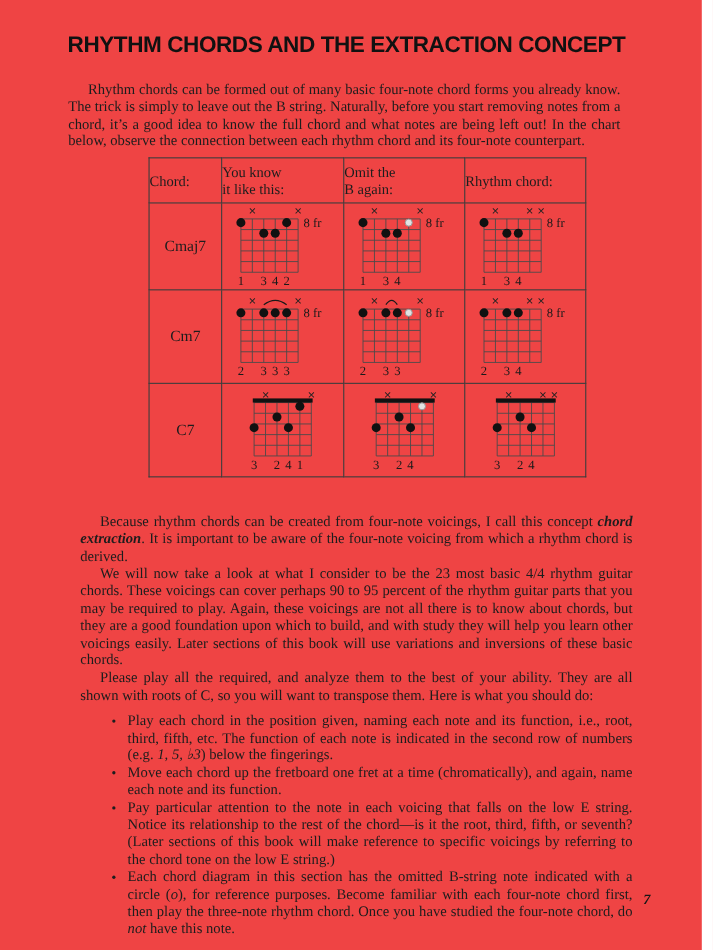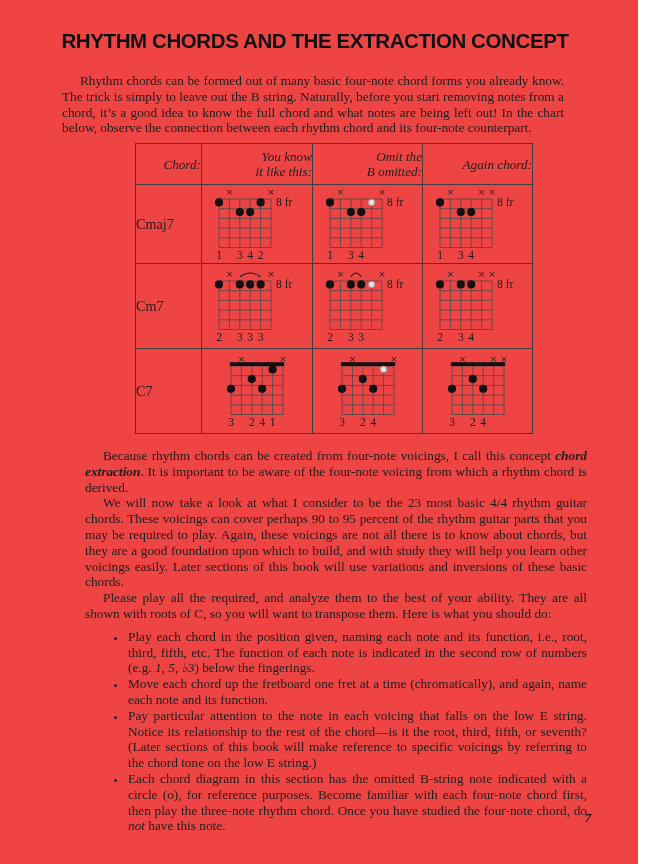--- a/index.html
+++ b/index.html
@@ -16,30 +16,30 @@
     position:absolute; top:73px; left:62px; width:502px; margin:0;
     font-size:13.3px; line-height:15.8px; text-align:justify; text-indent:18px;
   }
   table.chart {
     position:absolute; top:143px; left:135px; border-collapse:collapse;
     table-layout:fixed; border:1.5px solid #2e2e2e;
   }
   table.chart th, table.chart td { border:1px solid #3d3d3d; padding:0; }
   table.chart th {
     font-weight:normal; font-size:13.2px; white-space:pre-line;
-    text-align:right; vertical-align:middle; height:40px; line-height:15px;font-style:italic;
+    text-align:left; vertical-align:middle; height:40px; line-height:15px;
   }
   tbody tr.row-1 { height:79px; }
   tbody tr.row-2 { height:85px; }
   tbody tr.row-3 { height:85px; }
-  td.chord-name-cell { vertical-align:middle; font-size:14.2px; }
+  td.chord-name-cell { text-align:center; vertical-align:middle; font-size:14.2px; }
   td.diagram-cell { text-align:center; vertical-align:middle; }
   .main {
-    position:absolute; top:448px; left:73px; width:502px;
-    font-size:13.3px; line-height:15.8px; text-align:justify;margin-left:12px;
+    position:absolute; top:466px; left:73px; width:502px;
+    font-size:13.3px; line-height:15.8px; text-align:justify;
   }
   .main p { margin:0; text-indent:18px; }
   ul.bullets { margin:7px 0 0 0; padding-left:42px; }
   ul.bullets li { margin:0; padding-left:1px; }
   ul.bullets li::marker { font-size:11px; }
   .bi { font-weight:bold; font-style:italic; }
   .it { font-style:italic; }
   .page-number {
     position:absolute; top:810px; left:577px; width:22px; text-align:center;
     font-size:13px; font-weight:bold; font-style:italic; color:#161616;
@@ -60,22 +60,22 @@
         <col style="width:111px">
         <col style="width:110px">
         <col style="width:110px">
     </colgroup>
     <thead>
       <tr>
         <th>Chord:</th>
         <th>You know
 it like this:</th>
         <th>Omit the
-B omitted:</th>
-        <th>Again chord:</th>
+B again:</th>
+        <th>Rhythm chord:</th>
       </tr>
     </thead>
     <tbody id="chart-body">
         <tr class="row-1">
           <td class="chord-name-cell">Cmaj7</td>
           <td class="diagram-cell"><svg width="92" height="78" viewBox="0 0 92 78" class="chord-diagram">
               <g stroke="#4a4a4a" stroke-width="0.8">
                 <line x1="8" y1="14" x2="8" y2="62.5"></line>
                 <line x1="18.4" y1="14" x2="18.4" y2="62.5"></line>
                 <line x1="28.8" y1="14" x2="28.8" y2="62.5"></line>

